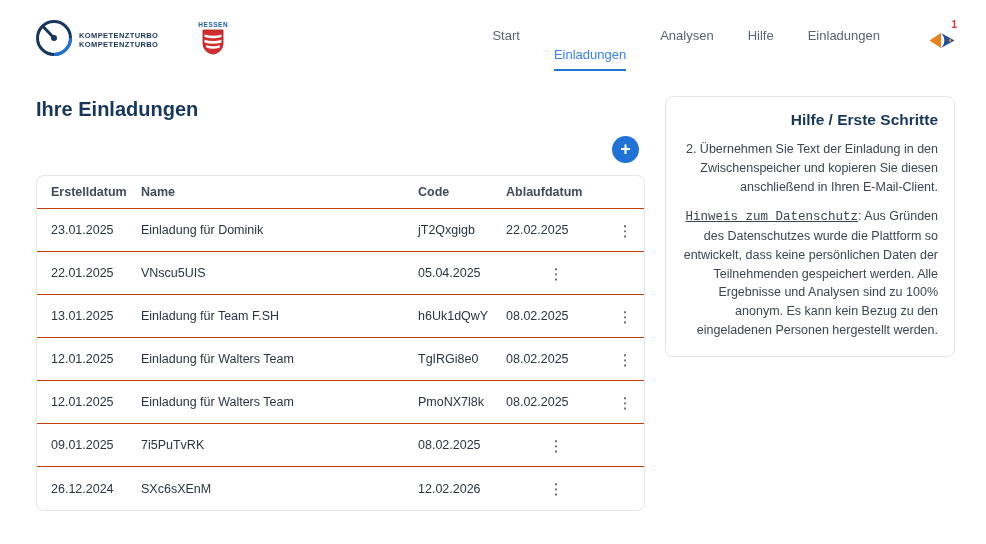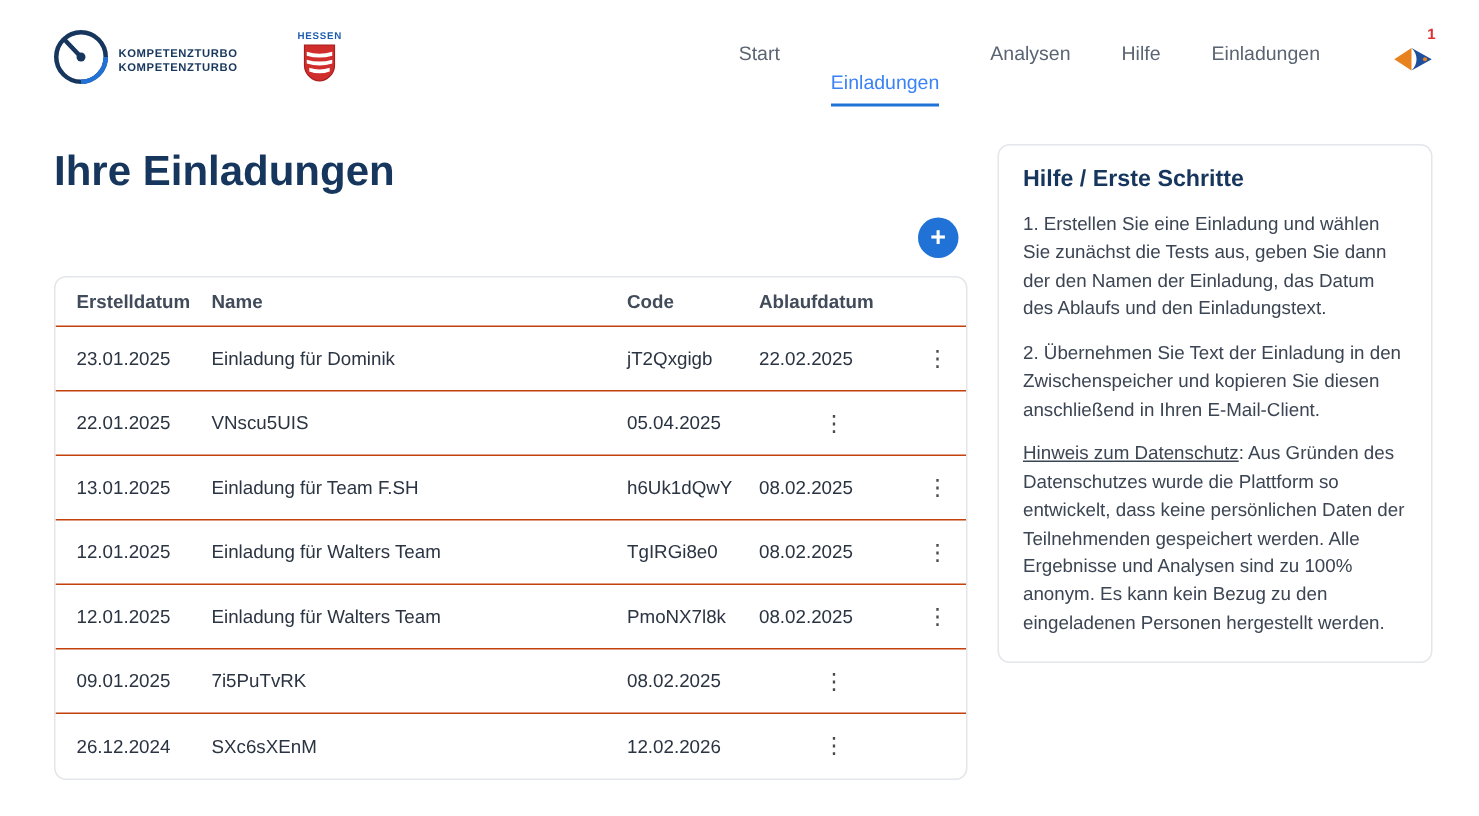--- a/index.html
+++ b/index.html
@@ -31,21 +31,21 @@
   .notif { margin-left:48px; position:relative; margin-top:4px; cursor:pointer; }
   .notif-badge {
     position:absolute; top:-12px; right:-1px;
     color:#e03131; font-size:10px; font-weight:bold;
   }
 
   
   main { display:flex; align-items:flex-start; gap:20px; padding:16px 31px 0 36px; }
   .left-col { flex:0 0 609px; width:609px; }
 
-  h1.page-title { font-size:28px; font-weight:bold; color:#17365d; margin-top:2px; }
+  h1.page-title { font-size:20px; font-weight:bold; color:#17365d; margin-top:2px; }
 
   .add-row { display:flex; justify-content:flex-end; margin:15px 6px 12px 0; }
   .add-btn {
     width:27px; height:27px; border-radius:50%;
     background:#2172d7; color:#fff; border:none;
     font-size:18px; font-weight:bold; line-height:1;
     display:flex; align-items:center; justify-content:center; cursor:pointer;
     padding-bottom:2px;
   }
 
@@ -70,25 +70,26 @@
     background:none; border:none; cursor:pointer;
     font-size:15px; color:#4a4a4a; padding:2px 8px; line-height:1;
   }
 
   
   .help-panel {
     flex:1;
     border:1px solid #e3e6ea; border-radius:8px;
     padding:14px 16px 16px;
     background:#fff;
+    text-align:right;
   }
   .help-panel h2 { font-size:15.5px; font-weight:bold; color:#17365d; margin-bottom:11px; }
   .help-panel p { font-size:12.5px; line-height:1.5; color:#3c4553; margin-bottom:11px; }
   .help-panel p:last-child { margin-bottom:0; }
-  .underline { text-decoration:underline; }
+  .underline { text-decoration:underline;font-family:Liberation Mono, monospace; }
 </style>
 </head>
 <body>
 
 <header>
   <div class="logo">
     <span>
       <svg width="40" height="40" viewBox="0 0 40 40">
         <circle cx="20" cy="20" r="16.5" fill="none" stroke="#17365d" stroke-width="3"></circle>
         <path d="M20 36.5 A16.5 16.5 0 0 0 36.5 20" stroke="#2172d7" stroke-width="3" fill="none"></path>
@@ -201,17 +202,16 @@
         <span>26.12.2024</span>
         <span>SXc6sXEnM</span>
         <span>12.02.2026</span>
         <button class="kebab-btn">⋮</button>
       </div>
     </div>
   </section>
 
   <aside class="help-panel">
     <h2>Hilfe / Erste Schritte</h2>
-    <p>1. Erstellen Sie eine Einladung und wählen Sie zunächst die Tests aus, geben Sie dann der den Namen der Einladung, das Datum des Ablaufs und den Einladungstext.</p>
     <p>2. Übernehmen Sie Text der Einladung in den Zwischenspeicher und kopieren Sie diesen anschließend in Ihren E-Mail-Client.</p>
     <p><span class="underline">Hinweis zum Datenschutz</span><span>: Aus Gründen des Datenschutzes wurde die Plattform so entwickelt, dass keine persönlichen Daten der Teilnehmenden gespeichert werden. Alle Ergebnisse und Analysen sind zu 100% anonym. Es kann kein Bezug zu den eingeladenen Personen hergestellt werden.</span></p>
   </aside>
 </main>
 
 </body></html>

